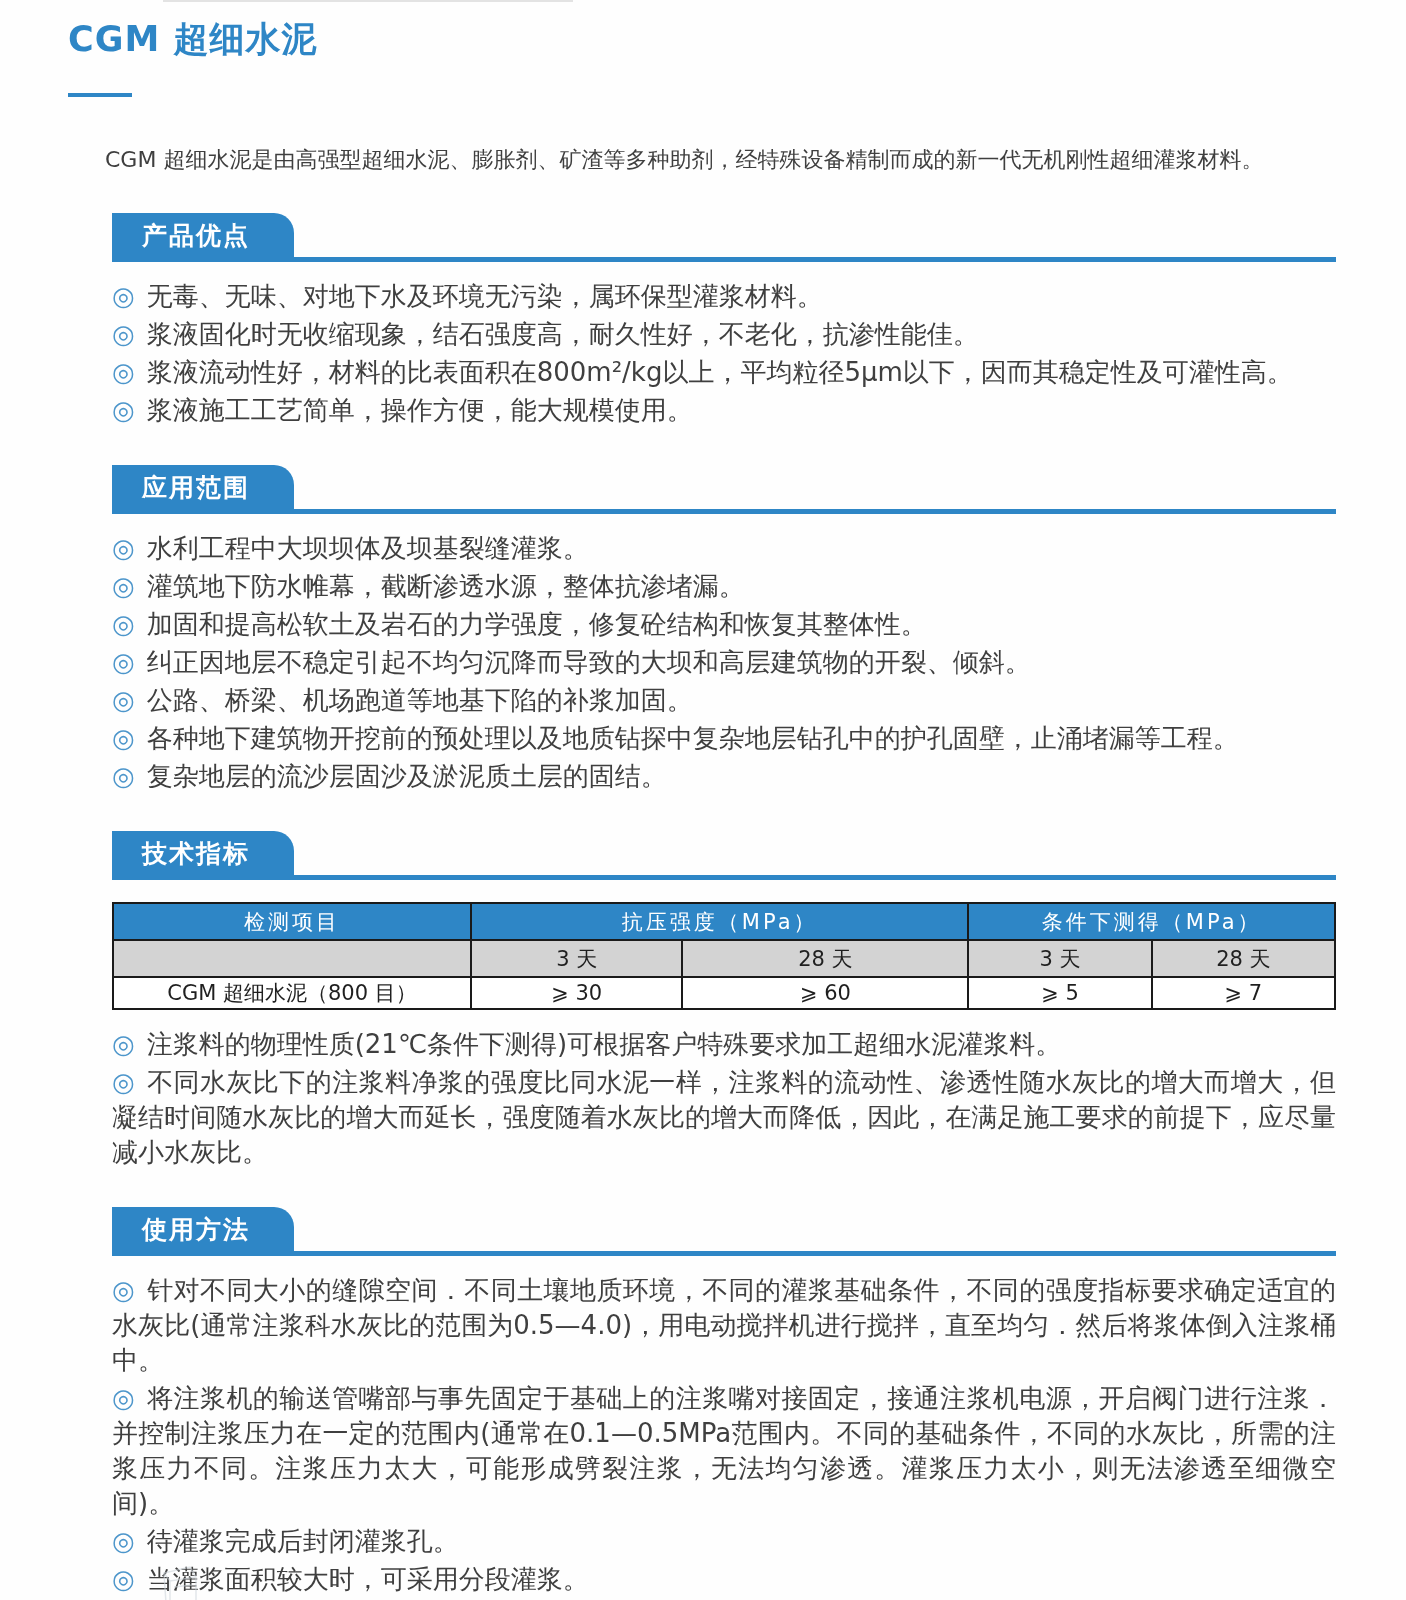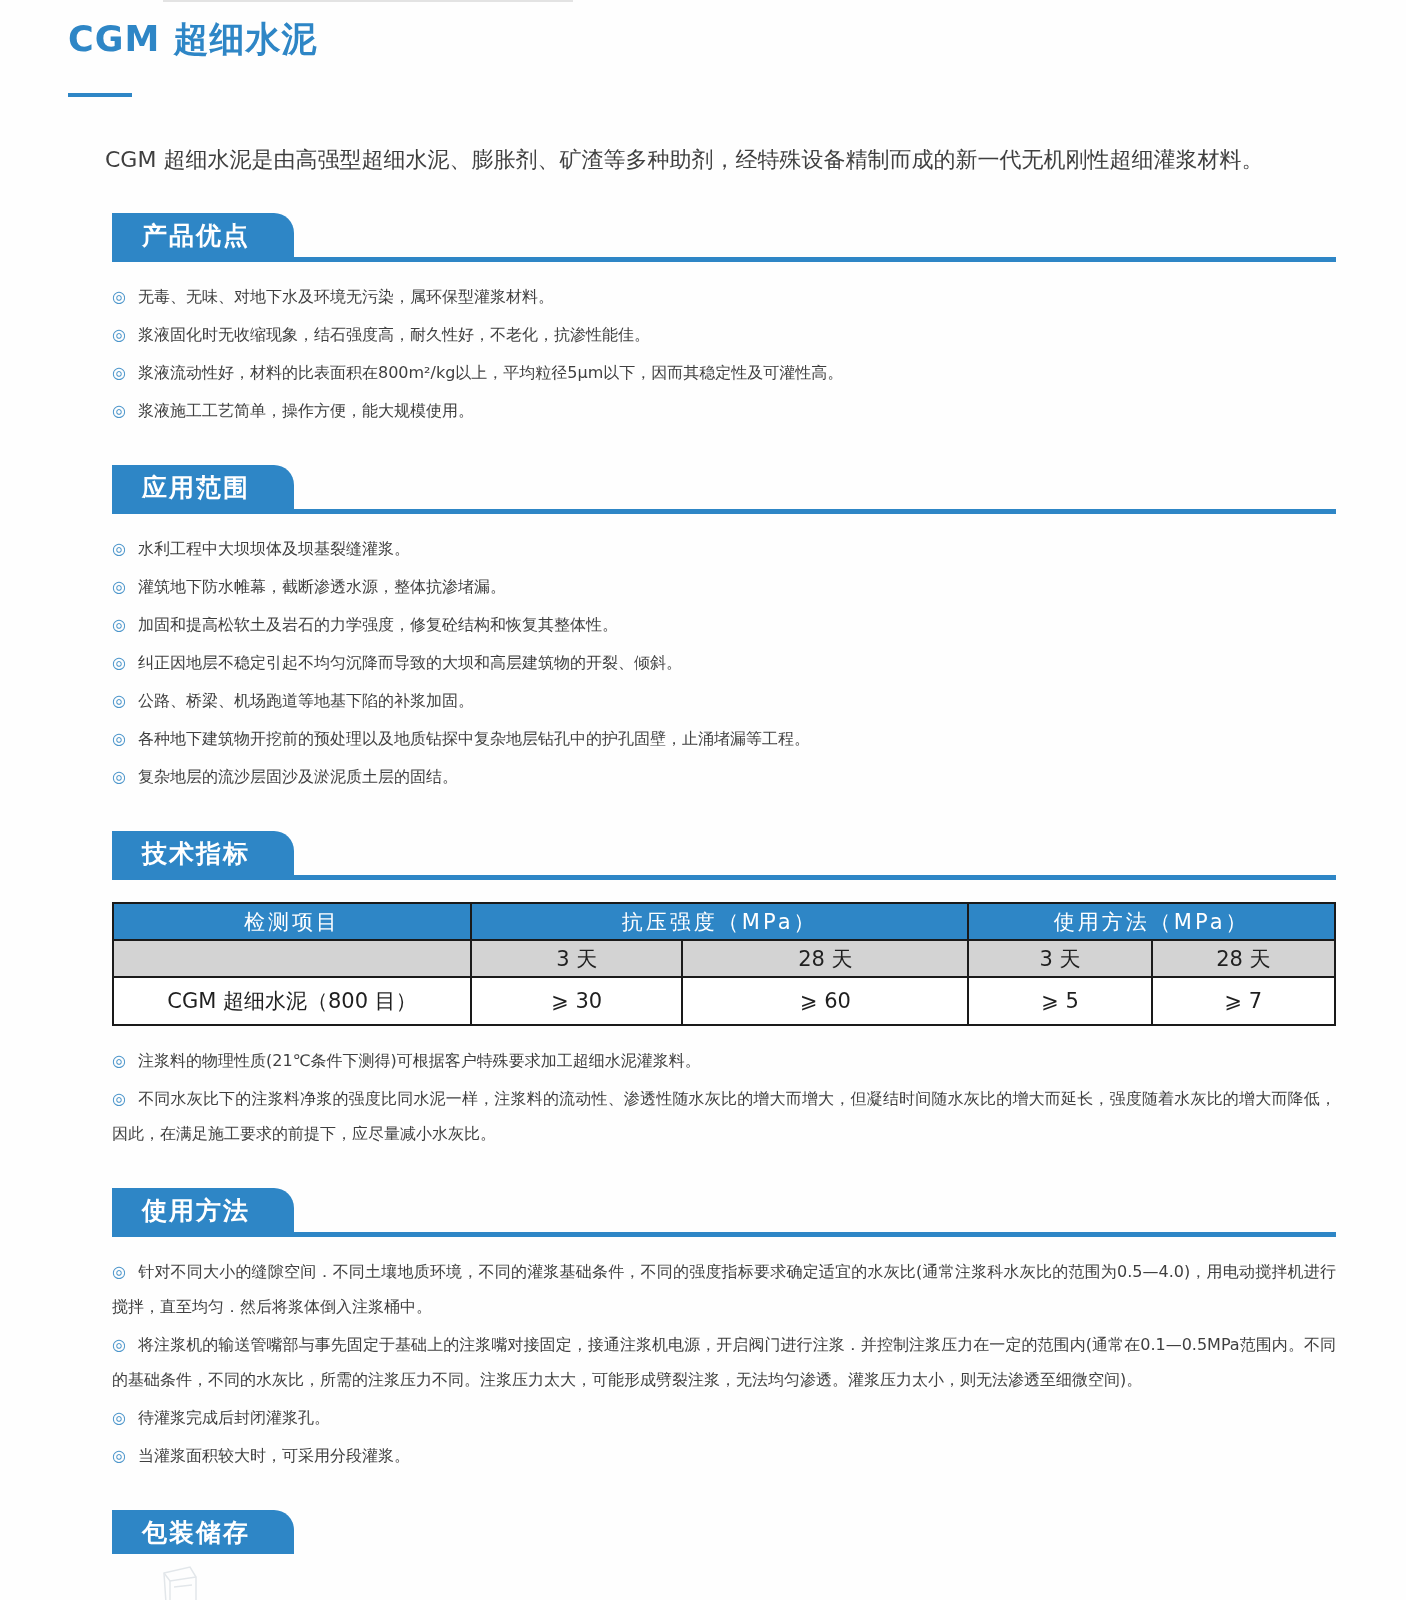--- a/index.html
+++ b/index.html
@@ -65,21 +65,21 @@
     border-radius:0 20px 0 0;
     vertical-align:bottom;
   }
   .sec-line{
     height:5px;
     background:var(--accent);
   }
   .bullets{
     margin:17px 0 0 0;
     padding:0;
-    font-size:16px;
+    font-size:26px;
     line-height:35px;
     text-align:justify;
   }
   .bullets .item{
     margin:0 0 3px 0;
   }
   .bi{
     color:var(--bullet);
     margin-right:12px;
   }
@@ -101,21 +101,21 @@
     font-weight:normal;
     letter-spacing:3px;
     height:37px;
   }
   .t-sub td{
     background:var(--table-sub-bg);
     height:37px;
   }
   .t-data td{
     background:#ffffff;
-    height:48px;
+    height:32px;
   }
   .bag-watermark{
     position:absolute;
     left:146px;
     top:1563px;
     opacity:.55;
   }
 </style>
 </head>
 <body>
@@ -182,21 +182,21 @@
           <col style="width:29.3%">
           <col style="width:17.3%">
           <col style="width:23.4%">
           <col style="width:15%">
           <col style="width:15%">
         </colgroup>
         <tbody>
             <tr class="t-head">
           <th>检测项目</th>
           <th colspan="2">抗压强度（MPa）</th>
-          <th colspan="2">使用方法（MPa）</th>
+          <th colspan="2">条件下测得（MPa）</th>
         </tr>
         <tr class="t-sub">
           <td></td>
           <td>3 天</td>
           <td>28 天</td>
           <td>3 天</td>
           <td>28 天</td>
         </tr>
         <tr class="t-data">
           <td>CGM 超细水泥（800 目）</td>

